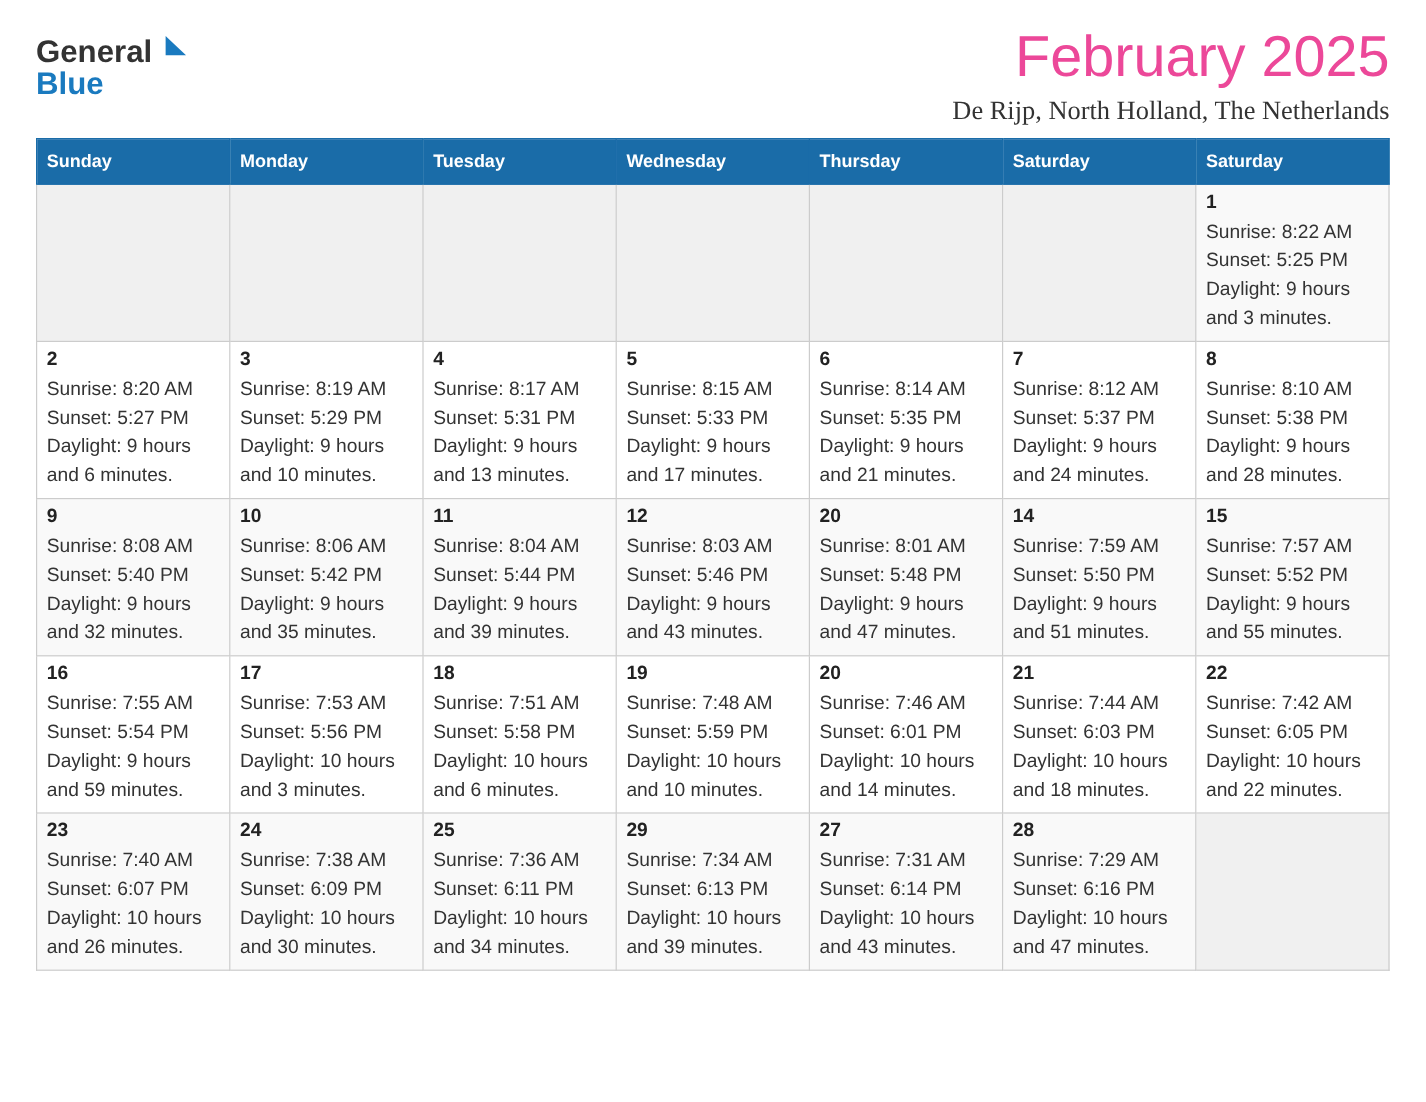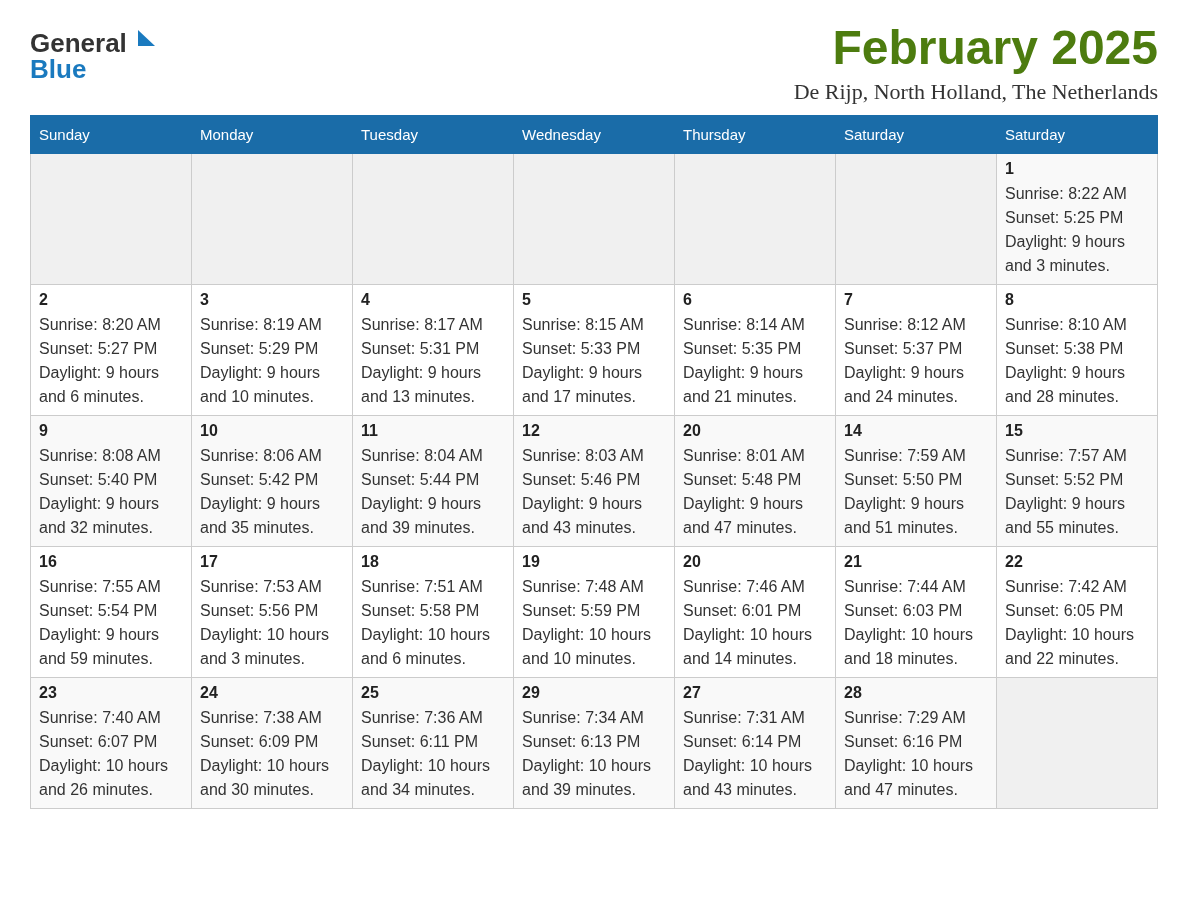--- a/index.html
+++ b/index.html
@@ -19,40 +19,40 @@
     .logo {
       display: flex;
       flex-direction: column;
       align-items: flex-start;
     }
     .title-block {
       text-align: right;
     }
     .title-block h1 {
       font-size: 48px;
-      font-weight: bold;
-      color: #4d7c0f;
+      font-weight: normal;
+      color: #ec4899;
     }
     .title-block h2 {
       font-size: 22px;
       font-weight: normal;
       color: #333;
       margin-top: 4px;
       font-family: Liberation Serif, serif;
     }
     .calendar {
       width: 100%;
       border-collapse: collapse;
       margin-top: 10px;
     }
     .calendar thead th {
       background-color: #1a6ca8;
       color: #fff;
       font-size: 15px;
-      font-weight: normal;
+      font-weight: bold;
       padding: 10px 8px;
       text-align: left;
       border: 1px solid #1a6ca8;
     }
     .calendar tbody td {
       border: 1px solid #ccc;
       vertical-align: top;
       padding: 6px 8px;
       width: 14.28%;
       min-height: 90px;

